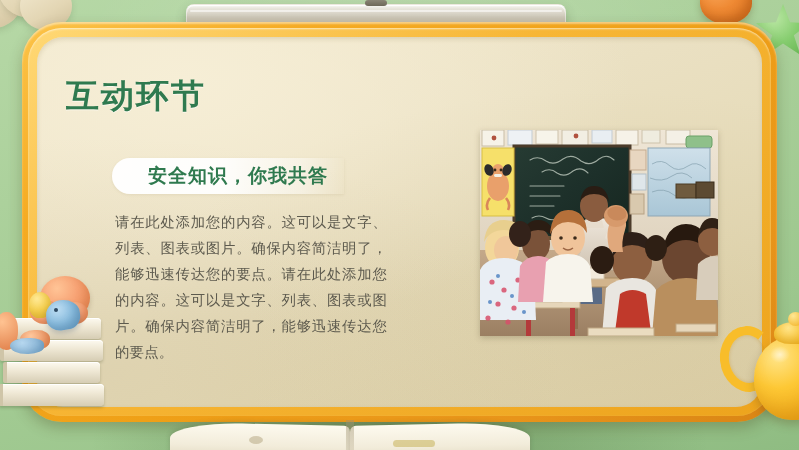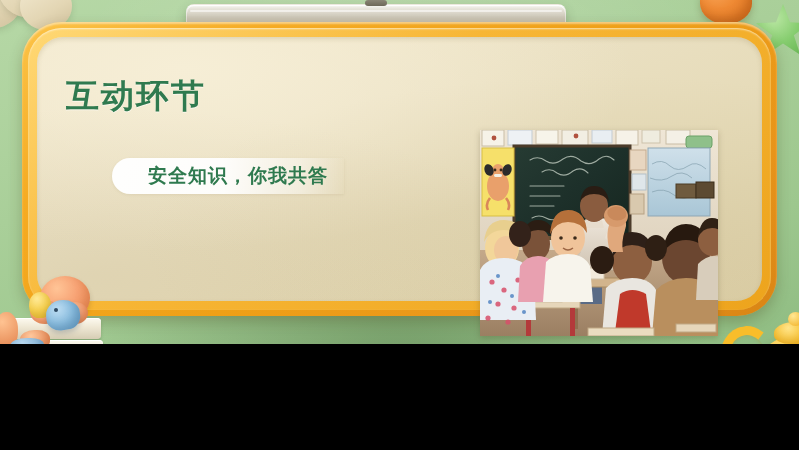--- a/index.html
+++ b/index.html
@@ -3,21 +3,21 @@
 <meta charset="utf-8">
 <style>
   html, body {
     margin: 0;
     padding: 0;
     background: #000;
   }
   #slide {
     position: relative;
     width: 799px;
-    height: 344px;
+    height: 450px;
     overflow: hidden;
     font-family: "Liberation Sans", sans-serif;
     background: linear-gradient(165deg, #b6d8a6 0%, #a9cf99 40%, #9dc78e 75%, #8fbc82 100%);
   }
 
   
   .wall-shade {
     position: absolute;
     inset: 0;
     background:
@@ -434,20 +434,21 @@
       </div>
     </div>
   </div>
 
   <div class="page-title">互动环节</div>
 
   <div class="subtitle-banner">
     <span class="subtitle-text">安全知识，你我共答</span>
   </div>
 
+  <div class="body-text">请在此处添加您的内容。这可以是文字、列表、图表或图片。确保内容简洁明了，能够迅速传达您的要点。请在此处添加您的内容。这可以是文字、列表、图表或图片。确保内容简洁明了，能够迅速传达您的要点。</div>
 
   <div class="photo">
     <svg width="238" height="206" viewBox="0 0 238 206">
       <defs>
         <linearGradient id="wallG" x1="0" y1="0" x2="0" y2="1">
           <stop offset="0" stop-color="#efe6d6"></stop>
             <stop offset="1" stop-color="#ded2bd"></stop>
         </linearGradient>
         <linearGradient id="boardG" x1="0" y1="0" x2="1" y2="1">
           <stop offset="0" stop-color="#263b33"></stop>

